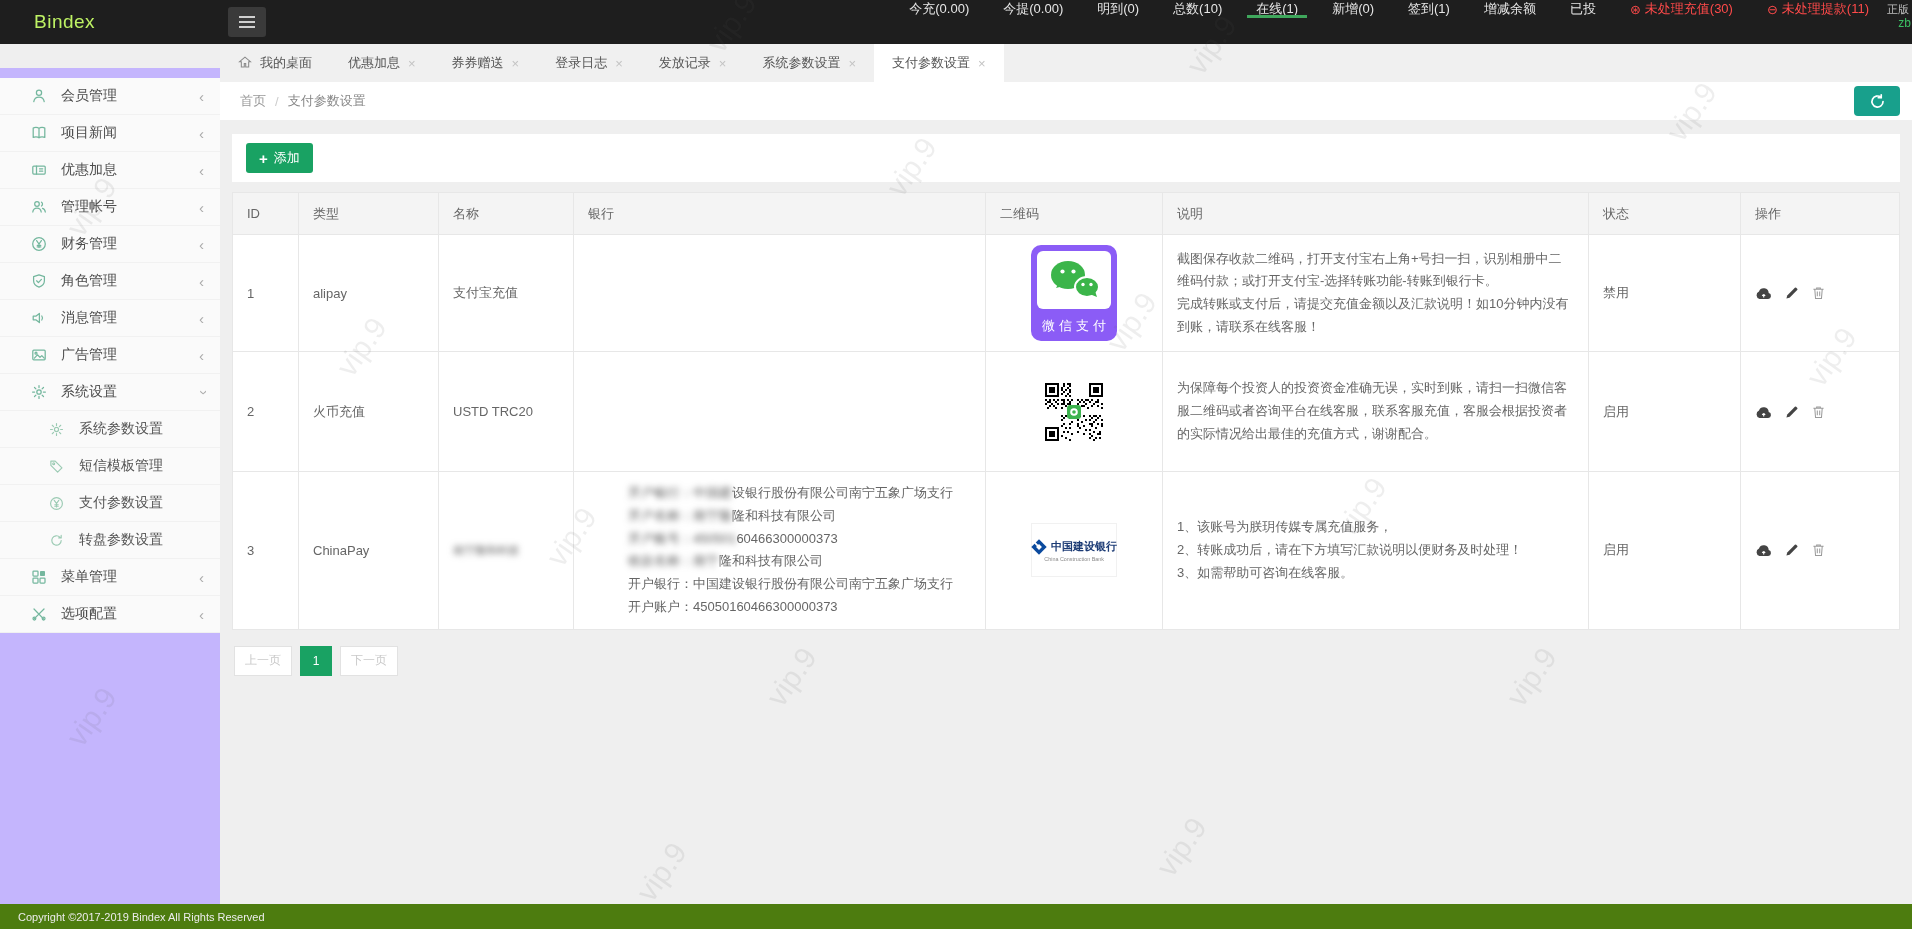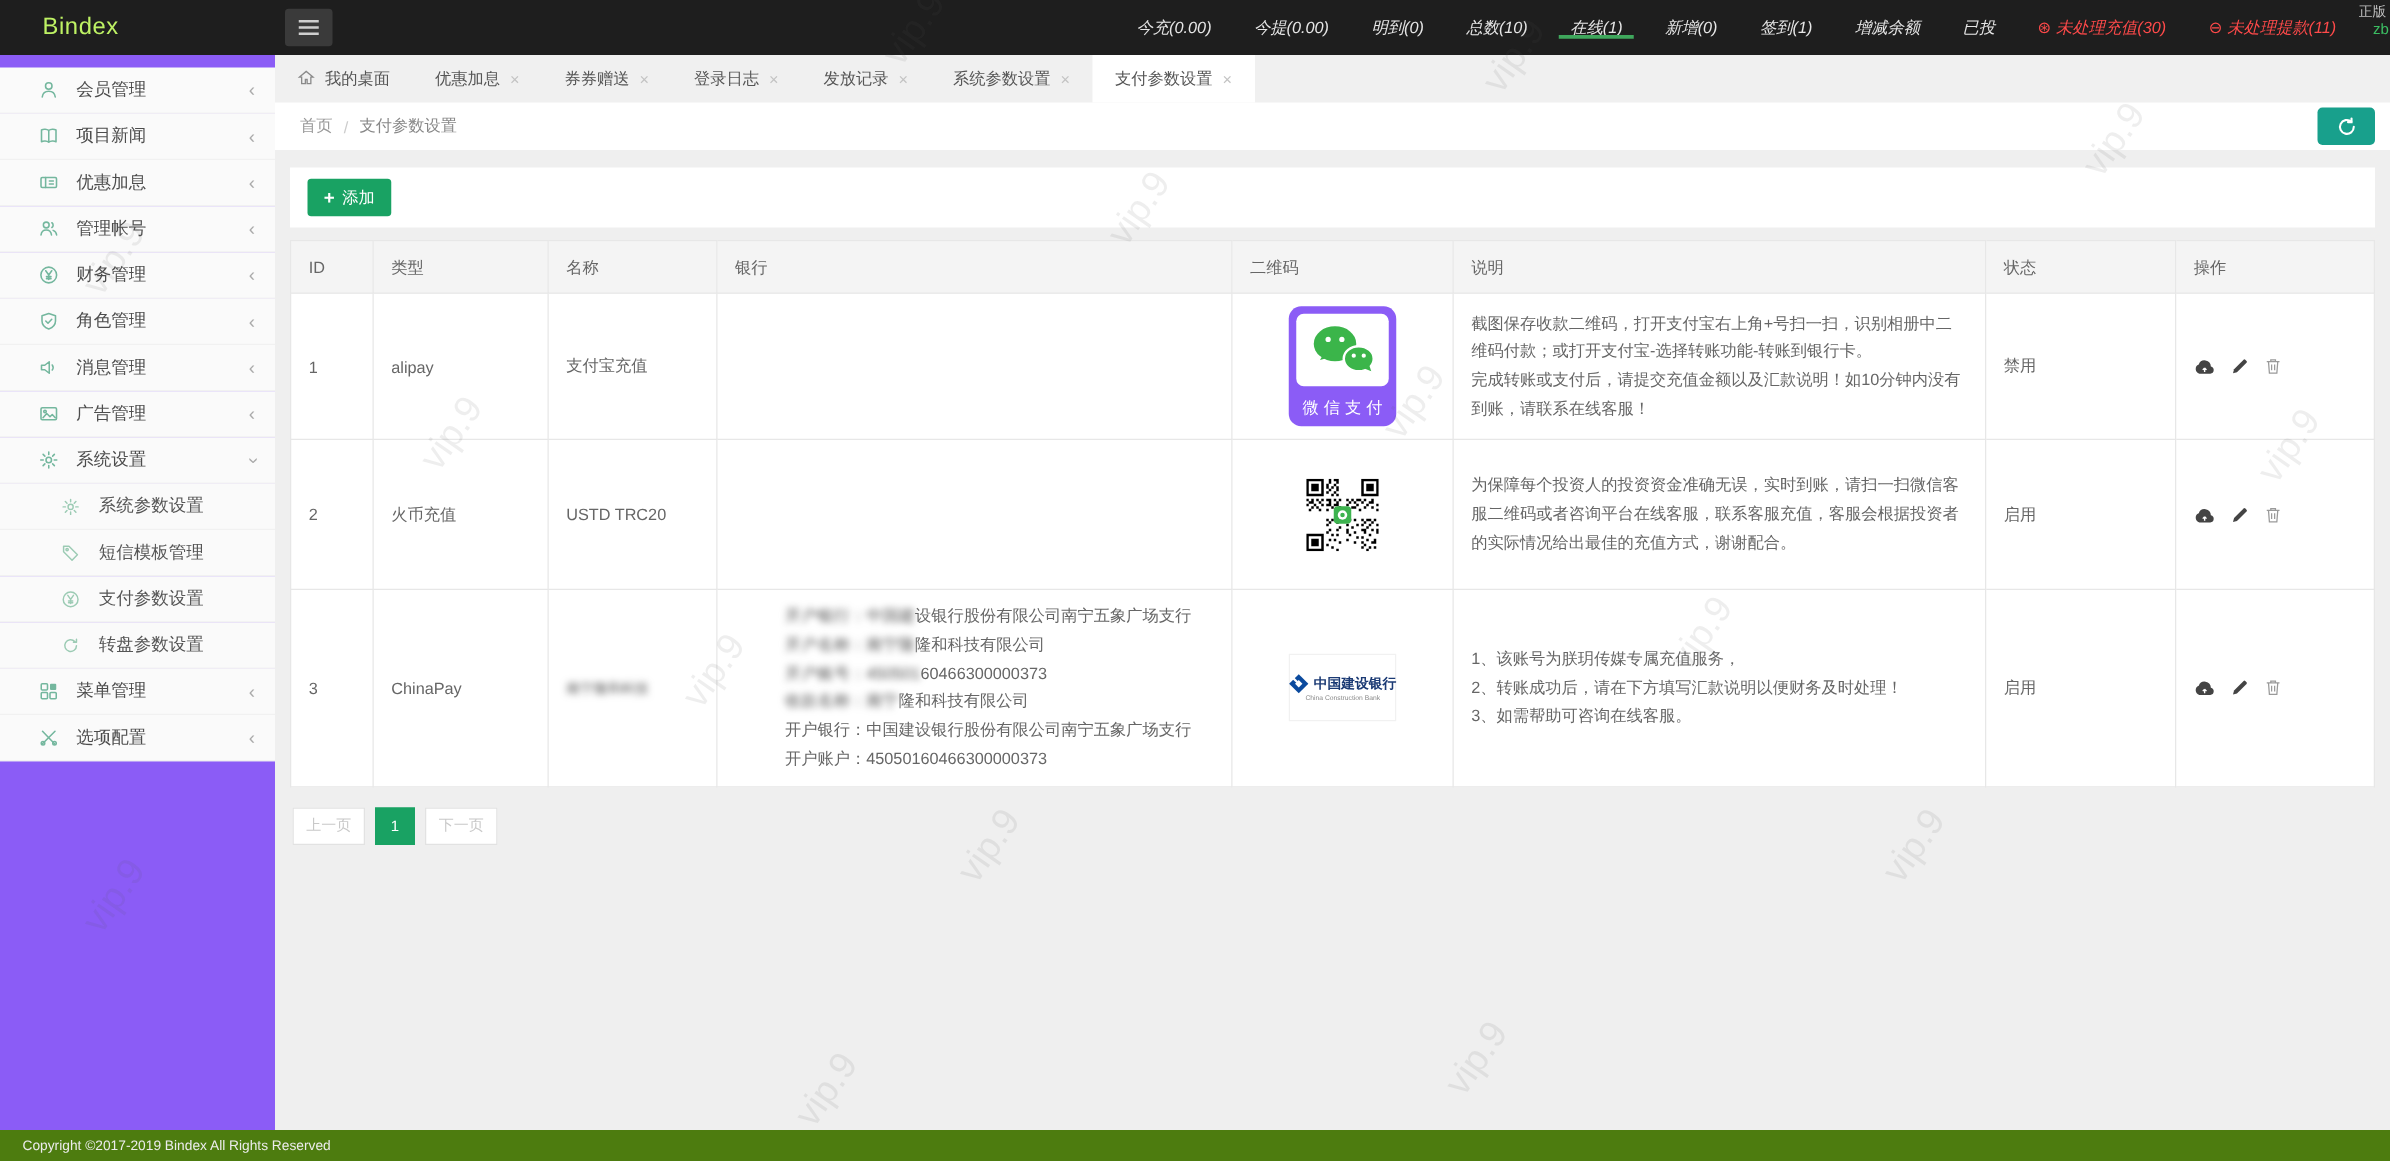--- a/index.html
+++ b/index.html
@@ -5,33 +5,33 @@
   * { box-sizing: border-box; margin: 0; padding: 0; }
   html,body { width:1912px; height:929px; overflow:hidden;
     font-family:"Liberation Sans","DejaVu Sans",sans-serif; background:#efefef; }
 
   
   .navbar { height:44px; background:#1e1e1e; display:flex; align-items:stretch; color:#e6e6e6; position:relative; z-index:5; }
   .brand { width:220px; display:flex; align-items:center; padding-left:34px; font-size:19px; color:#bef264; letter-spacing:.5px; }
   .hamburger { margin:7px 0 7px 8px; width:38px; height:30px; background:#3a3a3a; border-radius:3px;
     display:flex; flex-direction:column; justify-content:center; gap:3px; align-items:center; cursor:pointer; }
   .hamburger i { display:block; width:16px; height:2px; background:#cfcfcf; }
-  .nav-stats { margin-left:auto; display:flex; align-items:center; padding-right:26px;font-style:italic; }
+  .nav-stats { margin-left:auto; display:flex; align-items:flex-start; padding-right:26px; }
   .nav-stat { display:flex; align-items:center; padding:0 17px; font-size:13px; cursor:pointer; position:relative; white-space:nowrap; }
   .nav-stat.active::after { content:""; position:absolute; left:8px; right:8px; bottom:0; height:3px; background:#3fa75c; }
   .nav-stat.alert { color:#ff4a4a; }
   .nav-stat .st-icon { margin-right:4px; font-size:13px; }
   .corner-mark { position:absolute; right:3px; top:2px; font-size:11px; color:#dcdcdc; opacity:.85; }
   .corner-mark2 { position:absolute; right:1px; top:16px; font-size:12px; color:#3fd06a; opacity:.9; }
 
   
   .mid { display:flex; height:860px; }
 
   
-  .sidebar { width:220px; background:#8b5cf6; padding-top:10px; flex:none; }
+  .sidebar { width:220px; background:#c4b5fd; padding-top:10px; flex:none;margin-top:24px; }
   .side-item { height:37px; display:flex; align-items:center; padding:0 16px 0 30px; font-size:14px; color:#4d4d4d;
     cursor:pointer; border-bottom:1px solid #f1f1f1; background:#fafafa; }
   .side-item .s-icon { width:17px; height:17px; margin-right:14px; flex:none; display:flex; align-items:center; justify-content:center; }
   .side-item .s-icon svg { stroke:#74b79e; fill:none; stroke-width:1.25; stroke-linecap:round; stroke-linejoin:round; }
   .side-item .chev { margin-left:auto; color:#aaa; font-size:15px; line-height:1; }
   .chev.down { transform:rotate(-90deg); }
   .side-sub { padding-left:48px; color:#555; }
   .side-sub .s-icon svg { stroke:#9ccbb4; }
 
   

